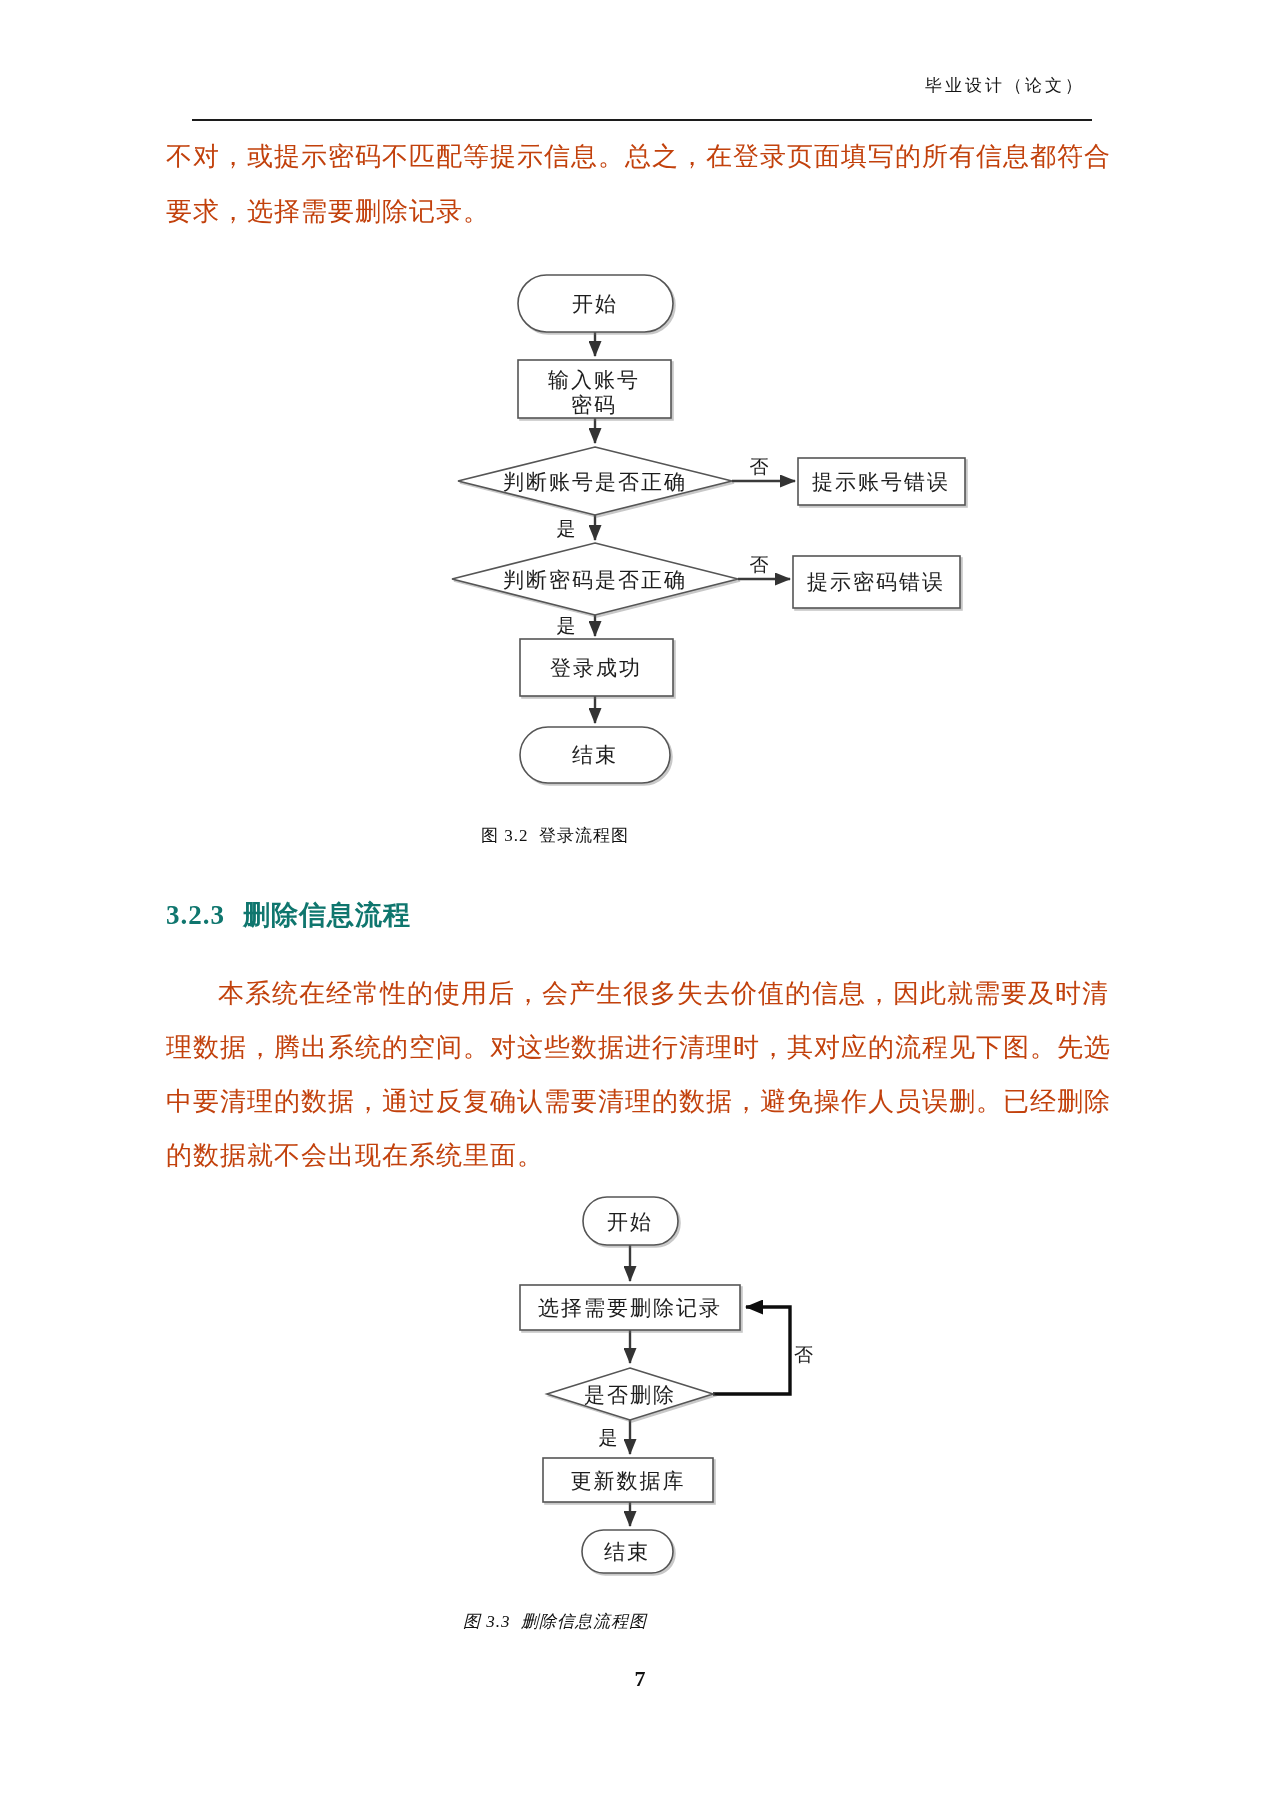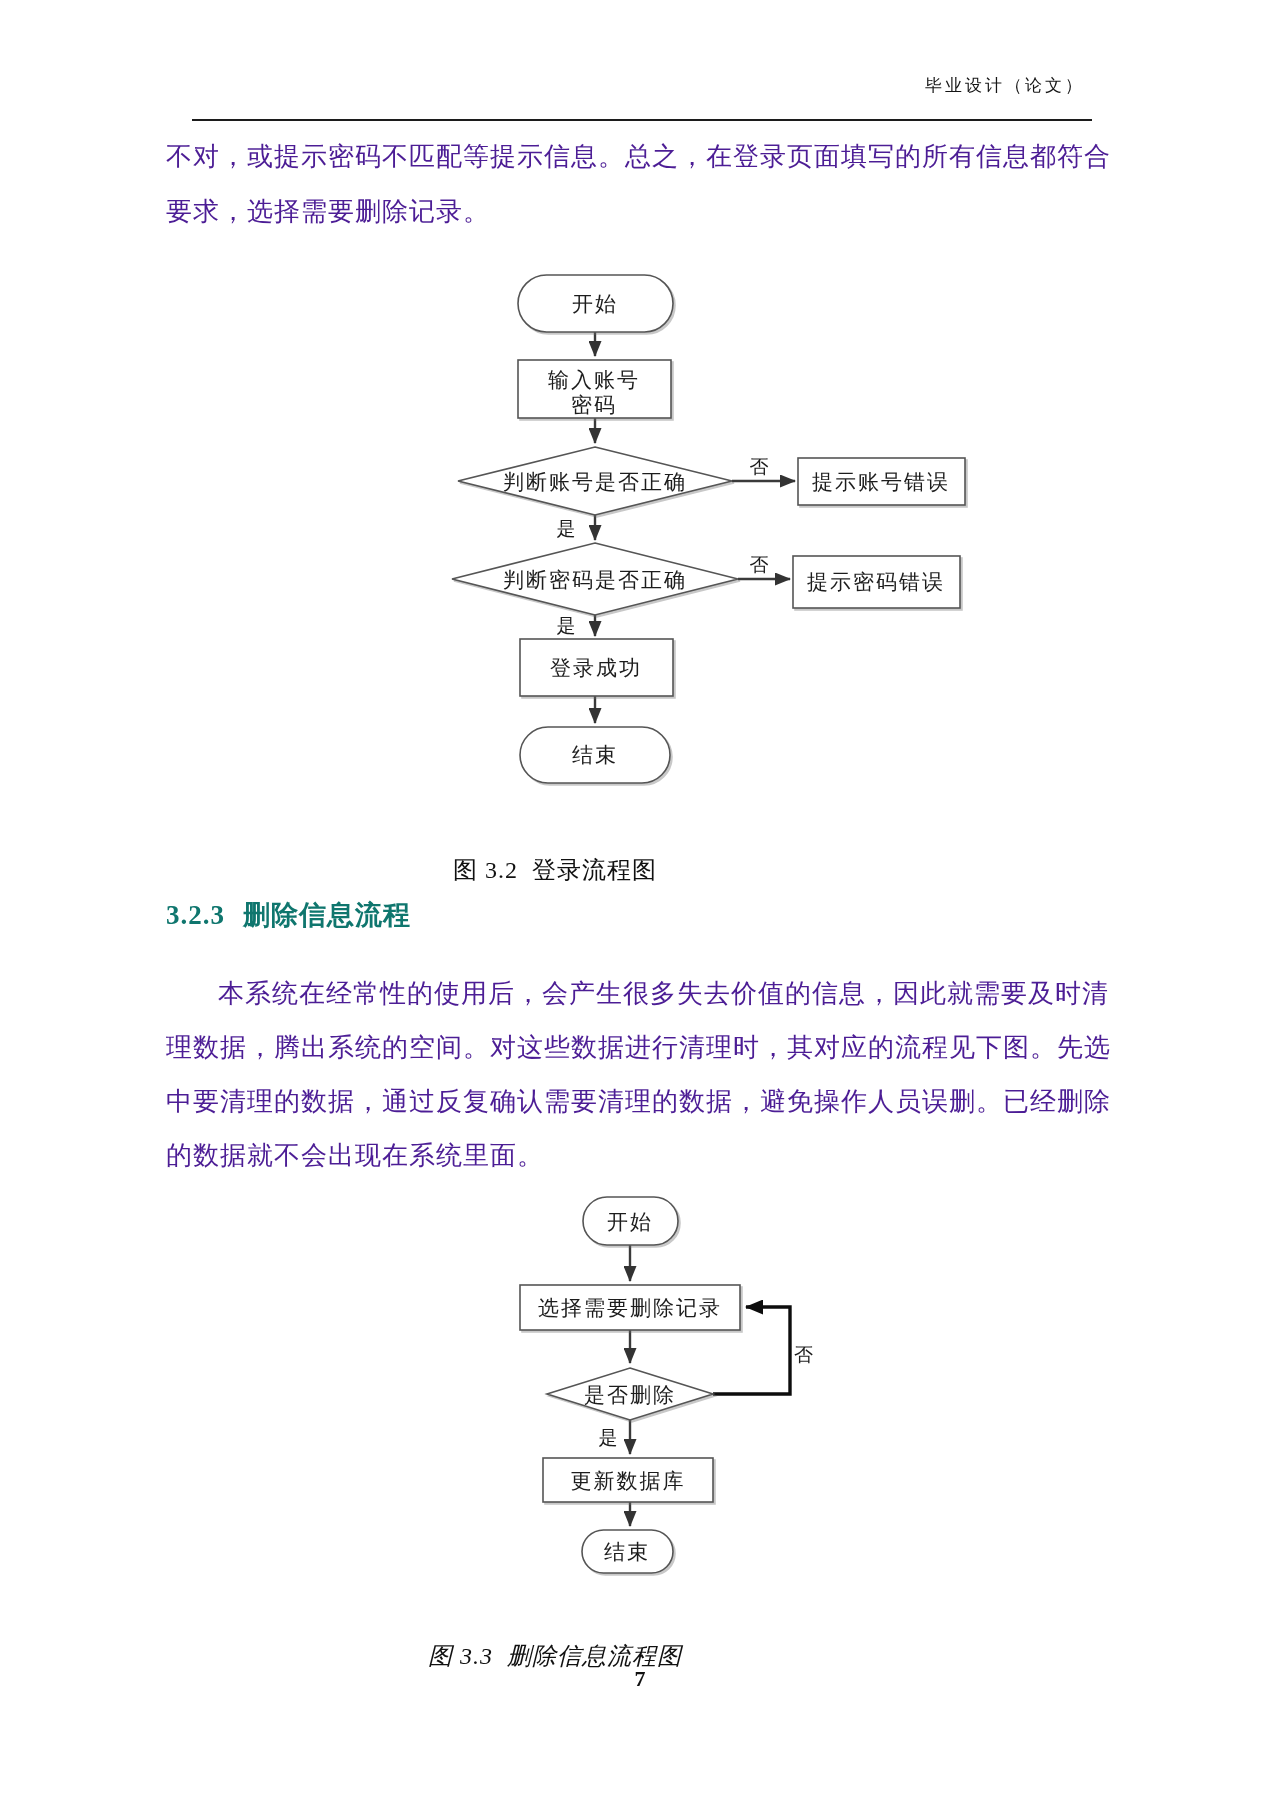--- a/index.html
+++ b/index.html
@@ -9,34 +9,34 @@
     overflow:hidden;
   }
   .abs{position:absolute;}
   .header-title{
     top:74px;right:195px;font-size:17px;letter-spacing:3px;color:#151515;
   }
   .header-rule{
     top:119px;left:192px;width:900px;height:0;border-top:2px solid #1c1c1c;
   }
   .body-line{
-    left:166px;width:950px;font-size:26px;letter-spacing:1px;color:#4c1d95;
+    left:166px;width:950px;font-size:26px;letter-spacing:1px;color:#c2410c;
     white-space:pre;
   }
   .indent{ text-indent:52px; }
   .section-heading{
     top:897px;left:166px;font-size:27px;font-weight:bold;color:#0f766e;
     font-family:"Liberation Sans","DejaVu Sans",sans-serif;letter-spacing:1px;
   }
   .section-heading .sec-num{
     font-family:"Liberation Serif","DejaVu Serif",serif;margin-right:18px;
   }
   .caption{
-    left:0;width:1110px;text-align:center;font-size:24px;color:#111;
-    white-space:pre;letter-spacing:1px;margin-top:30px;
+    left:0;width:1110px;text-align:center;font-size:17px;color:#111;
+    white-space:pre;letter-spacing:1px;
   }
   .page-number{
     top:1666px;left:0;width:1280px;text-align:center;font-size:22px;
     font-weight:bold;color:#111;
   }
   svg{display:block;}
   svg text{
     font-family:"Liberation Serif","DejaVu Serif",serif;
     fill:#1c1c1c;
   }

